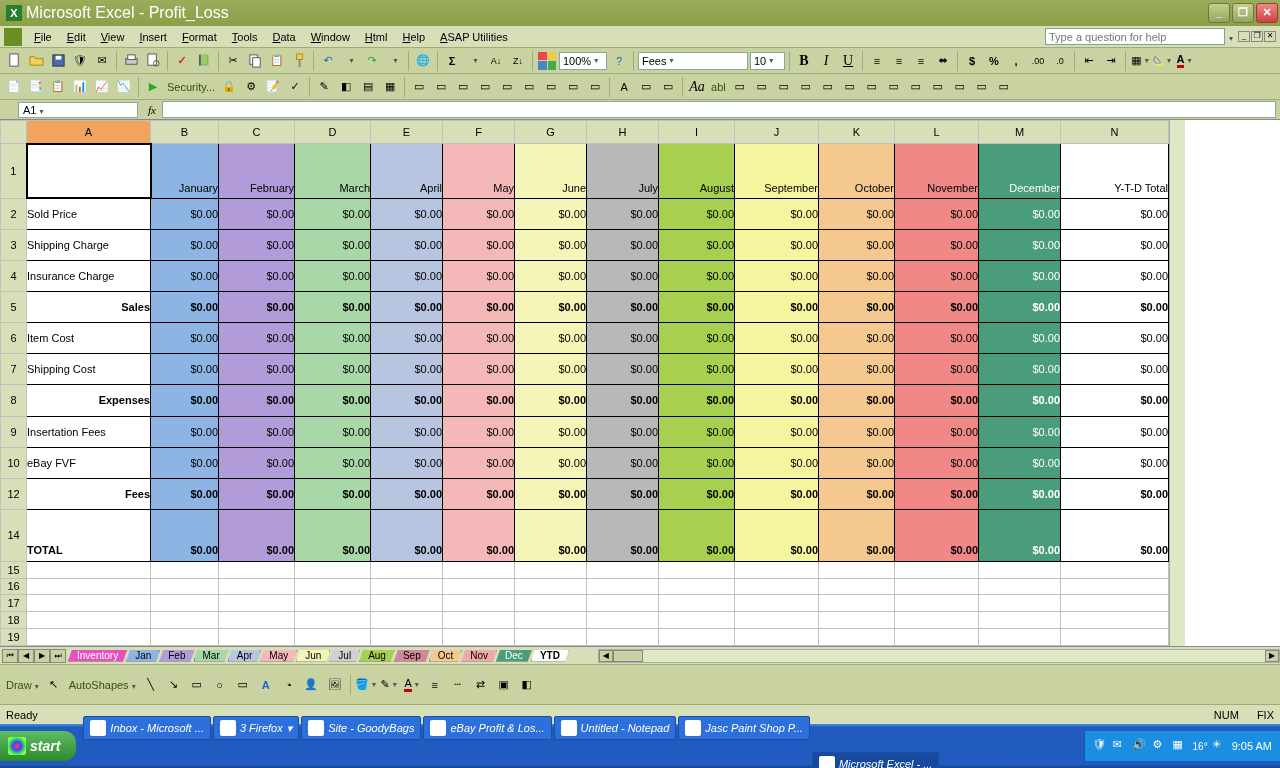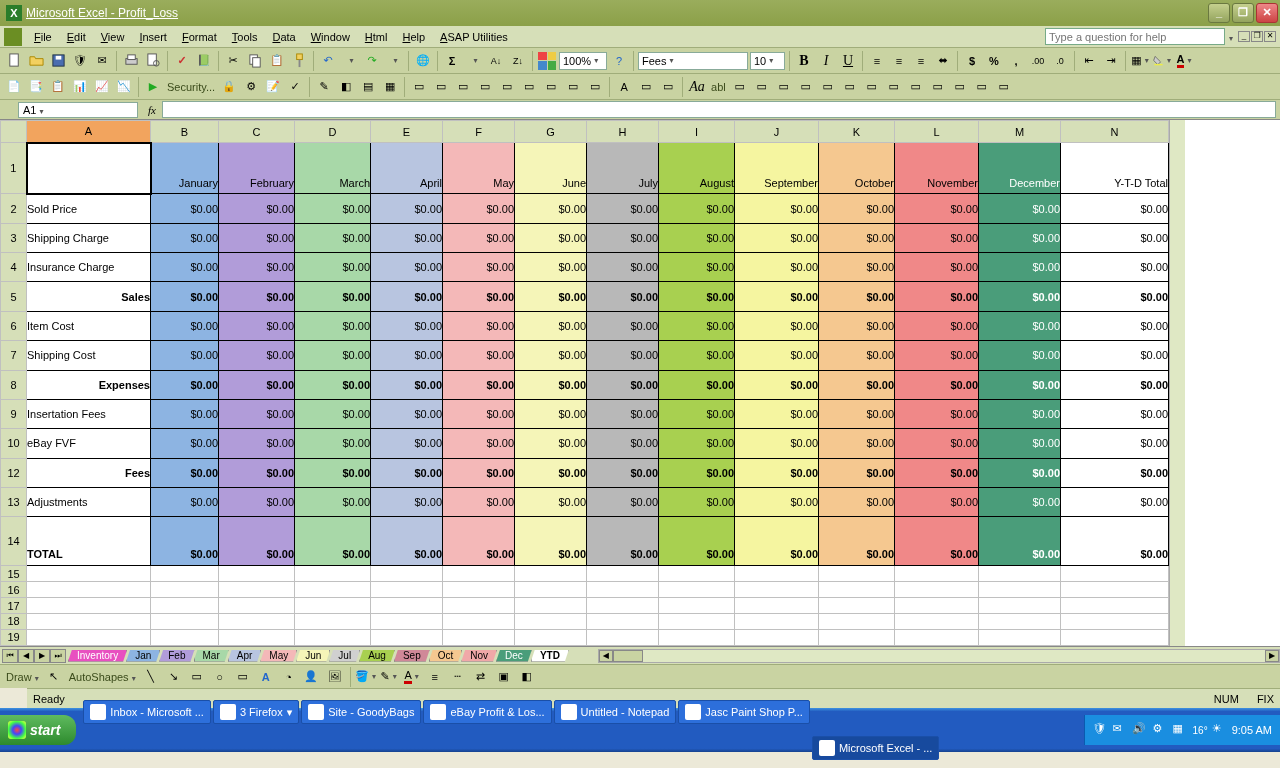--- a/index.html
+++ b/index.html
@@ -1,21 +1,21 @@
 <!DOCTYPE html>
 <html><head>
 <meta charset="utf-8">
 <style>
 * { margin:0; padding:0; box-sizing:border-box; font-family:Tahoma,Arial,sans-serif; }
 body { width:1280px; height:768px; background:#ece9d8; overflow:hidden; font-size:11px; }
 
 
 .titlebar { height:26px; background:linear-gradient(#9aad5c,#8ba048); display:flex; align-items:center; padding:0 2px; color:#fff; }
 .titlebar .icon-x { width:16px; height:16px; background:#2a7d2a; margin:0 4px; display:inline-block; font-weight:bold; text-align:center; font-size:11px; line-height:16px; }
-.titlebar .title { font-size:12px; flex:1;text-decoration:underline; }
+.titlebar .title { font-size:16px; flex:1; }
 .titlebar .wbtn { width:22px; height:20px; margin-left:2px; background:linear-gradient(#c5d08e,#94a45e); border:1px solid #6a7840; border-radius:3px; text-align:center; line-height:17px; font-weight:bold; }
 .titlebar .wbtn.close { background:linear-gradient(#e88,#c44); border-color:#a33; }
 
 .mrow { height:22px; background:#d6dfb8; border-bottom:1px solid #a0ad7a; display:flex; align-items:center; padding:0 4px; gap:1px; white-space:nowrap; overflow:hidden; }
 .mrow .app-icon { width:18px; height:18px; background:#6b8e23; margin-right:4px; }
 .mitem { padding:2px 7px; cursor:default; }
 .mitem u { text-decoration:underline; }
 .helpbox { margin-left:auto; width:180px; height:17px; background:#fff; border:1px solid #7a8; color:#999; padding:1px 3px; font-size:11px; }
 .mx { margin-left:4px; display:flex; gap:1px; }
 .mx span { width:12px; height:11px; border:1px solid #888; background:#d6dfb8; font-size:8px; text-align:center; line-height:8px; }
@@ -62,27 +62,27 @@
 
 .sheettabs { height:18px; background:#d6dfb8; display:flex; align-items:center; border-top:1px solid #888; font-size:10px; }
 .stnav { display:flex; padding:0 2px; }
 .stnav span { width:16px; height:14px; border:1px solid #888; background:#c9d3a2; text-align:center; font-size:8px; line-height:12px; }
 .stab { padding:0 8px; background:#fff; border:1px solid #888; border-top:none; margin-right:-1px; clip-path:polygon(4px 0,100% 0,calc(100% - 4px) 100%,0 100%); }
 .stab.inv{background:#e850c0;color:#fff}.stab.jan{background:#8db4e2}.stab.feb{background:#b19cd9}.stab.mar{background:#a8d8a8}.stab.apr{background:#b8c5e0}.stab.may{background:#f4b8b8}.stab.jun{background:#f5f5b8}.stab.jul{background:#d0d0d0}.stab.aug{background:#a8d050}.stab.sep{background:#d08898}.stab.oct{background:#f5c890}.stab.nov{background:#f0a8a8}.stab.dec{background:#4a9d7a;color:#fff}.stab.ytd{background:#fff;font-weight:bold}
 .hscroll { flex:1; margin-left:30px; height:14px; background:#dfe8c4; border:1px solid #aaa; display:flex; align-items:center; }
 .hscroll .thumb{width:30px;height:12px;background:#c9d3a2;border:1px solid #888}
 .hscroll .arr{width:14px;height:12px;background:#c9d3a2;border:1px solid #888;font-size:8px;text-align:center}
 
-.drawbar { height:24px; background:#c9d3a2; border-top:1px solid #a0ad7a; display:flex; align-items:center; padding:0 4px; gap:3px; }
-.status { height:20px; background:#d6dfb8; border-top:1px solid #a0ad7a; display:flex; align-items:center; padding:0 6px; font-size:11px;margin-left:27px; }
+.drawbar { height:40px; background:#c9d3a2; border-top:1px solid #a0ad7a; display:flex; align-items:center; padding:0 4px; gap:3px; }
+.status { height:20px; background:#d6dfb8; border-top:1px solid #a0ad7a; display:flex; align-items:center; padding:0 6px; font-size:11px; }
 .status .right { margin-left:auto; display:flex; gap:18px; }
 
 .taskbar { height:44px; background:linear-gradient(#3d93e0,#225bc0 8%,#225bc0 92%,#16428e); display:flex; align-items:center; color:#fff; font-size:11px; }
 .startbtn { height:30px; padding:0 16px 0 8px; background:linear-gradient(#5fbb5f,#2d8a2d); border-radius:0 12px 12px 0; display:flex; align-items:center; gap:4px; font-weight:bold; font-style:italic; font-size:14px; }
-.tbitem { height:24px; margin:0 1px; padding:0 6px; background:#2d6fdb; border:1px solid #1a4fa8; border-radius:2px; display:flex; align-items:center; gap:4px; max-width:155px; overflow:hidden; }
+.tbitem { height:24px; margin:0 1px; padding:0 6px; background:#2d6fdb; border:1px solid #1a4fa8; border-radius:2px; display:flex; align-items:center; gap:4px; max-width:155px; overflow:hidden;font-style:italic; }
 .tbitem.sel { background:#174a9e;margin-top:36px; }
 .tbico { width:16px; height:16px; background:#fff; border-radius:2px; flex-shrink:0; }
 .tray { margin-left:auto; height:30px; background:#1a8ee0; padding:0 8px; display:flex; align-items:center; gap:4px; border-left:1px solid #0a5ab0; }
 .tray .ico{width:16px;height:16px}
 </style>
 </head>
 <body>
 
 <div class="titlebar">
   <span class="icon-x">X</span>
@@ -483,37 +483,20 @@
           <td class="rval c-aug">$0.00</td>
           <td class="rval c-sep">$0.00</td>
           <td class="rval c-oct">$0.00</td>
           <td class="rval c-nov">$0.00</td>
           <td class="rval c-dec">$0.00</td>
           <td class="rval c-ytd">$0.00</td>
         </tr>
         <tr class="boldr ">
           <th class="rowh">12</th>
           <td class="rname" style="text-align:right">Fees</td>
-          <td class="rval c-jan">$0.00</td>
-          <td class="rval c-feb">$0.00</td>
-          <td class="rval c-mar">$0.00</td>
-          <td class="rval c-apr">$0.00</td>
-          <td class="rval c-may">$0.00</td>
-          <td class="rval c-jun">$0.00</td>
-          <td class="rval c-jul">$0.00</td>
-          <td class="rval c-aug">$0.00</td>
-          <td class="rval c-sep">$0.00</td>
-          <td class="rval c-oct">$0.00</td>
-          <td class="rval c-nov">$0.00</td>
-          <td class="rval c-dec">$0.00</td>
-          <td class="rval c-ytd">$0.00</td>
-        </tr>
-        <tr class="">
-          <th class="rowh">13</th>
-          <td class="rname" style="">Adjustments</td>
           <td class="rval c-jan">$0.00</td>
           <td class="rval c-feb">$0.00</td>
           <td class="rval c-mar">$0.00</td>
           <td class="rval c-apr">$0.00</td>
           <td class="rval c-may">$0.00</td>
           <td class="rval c-jun">$0.00</td>
           <td class="rval c-jul">$0.00</td>
           <td class="rval c-aug">$0.00</td>
           <td class="rval c-sep">$0.00</td>
           <td class="rval c-oct">$0.00</td>

